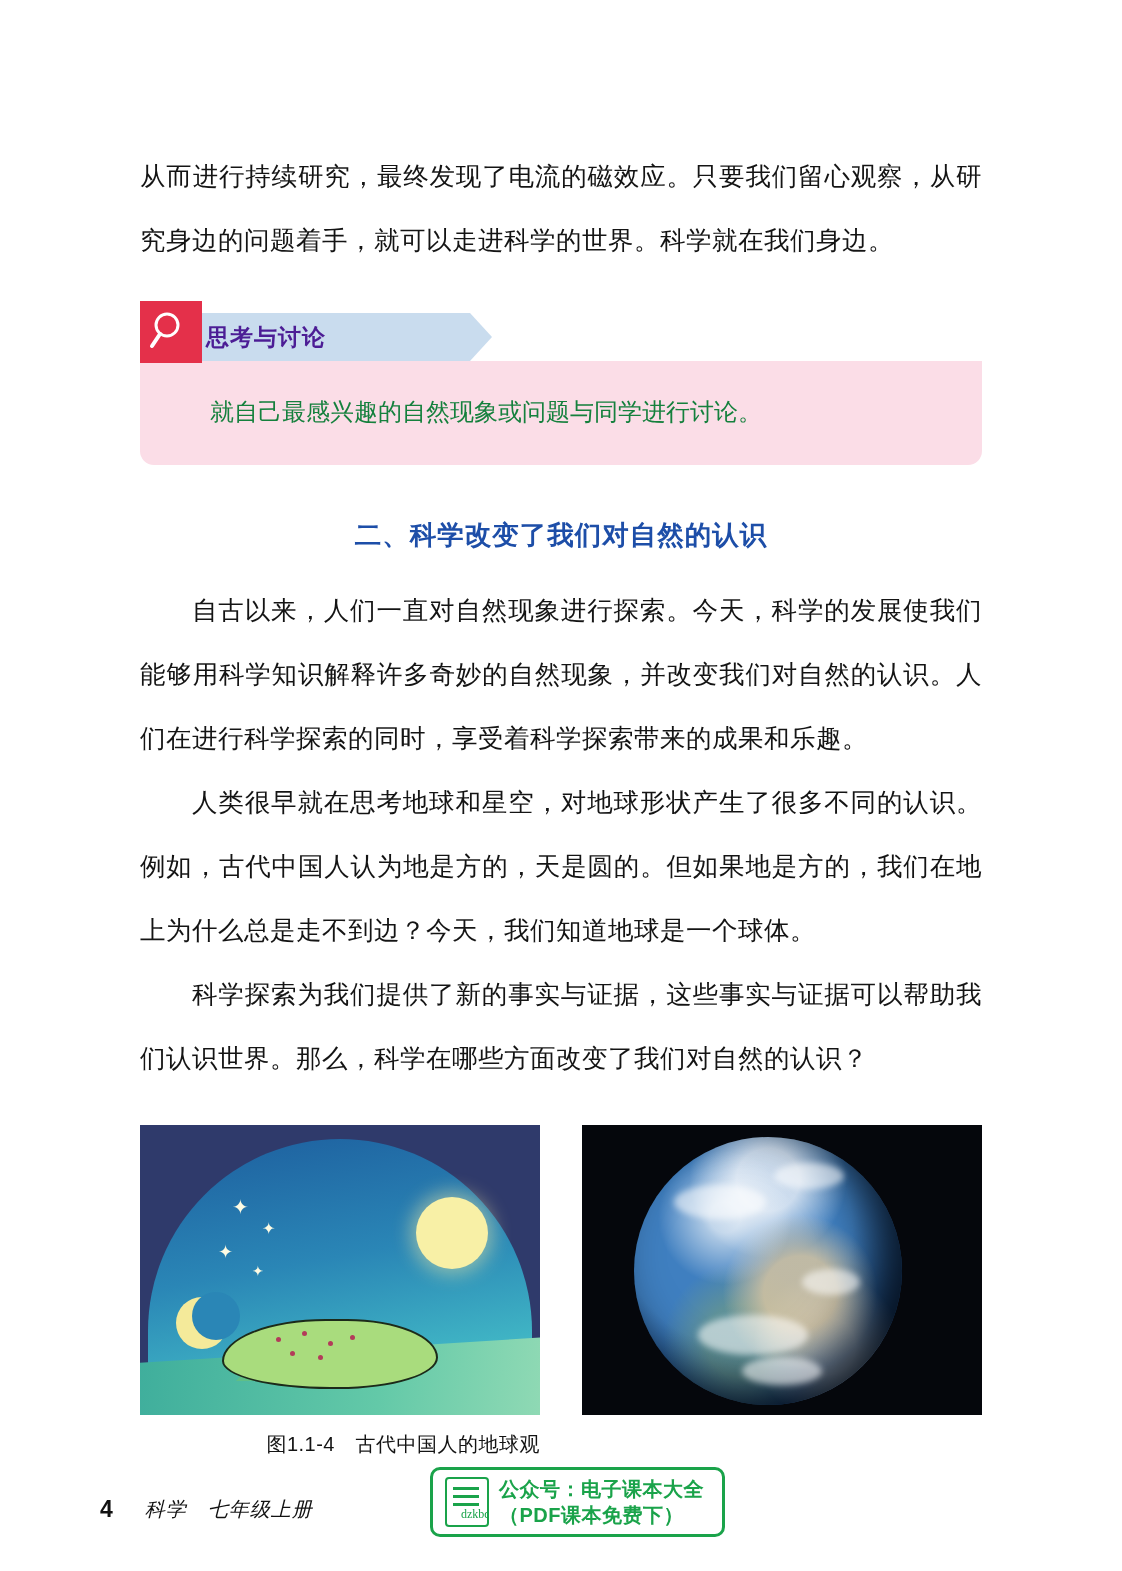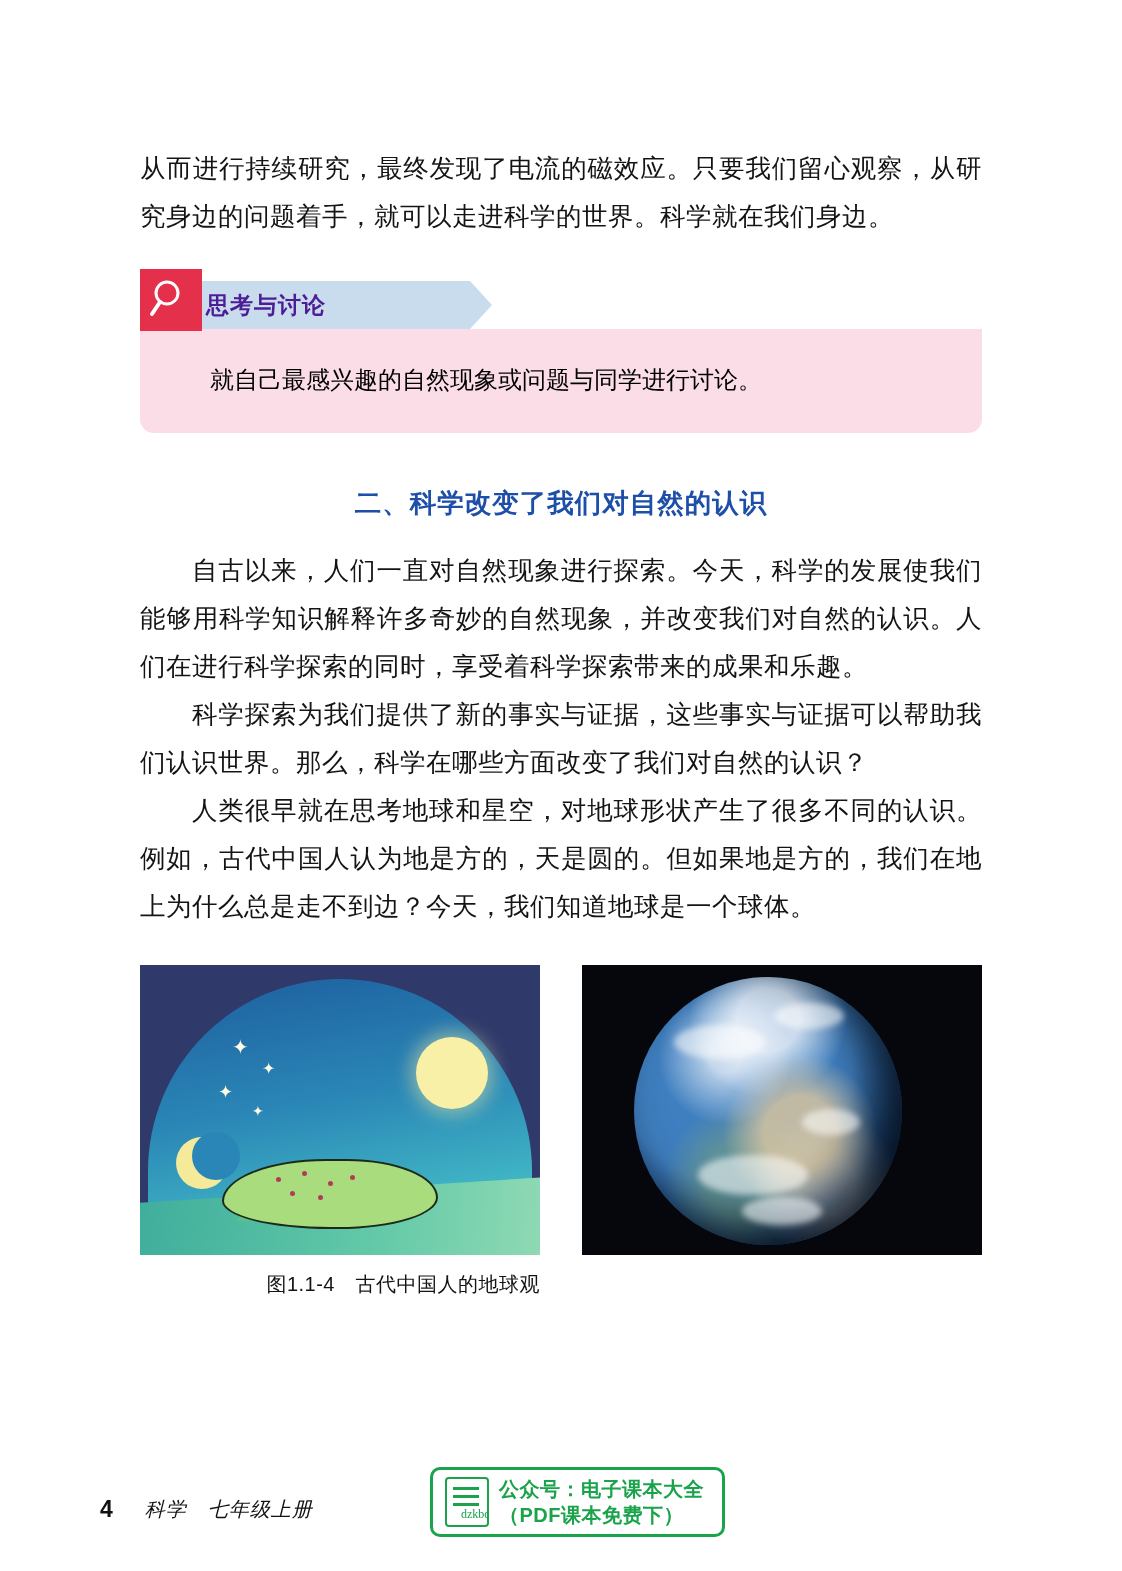--- a/index.html
+++ b/index.html
@@ -22,21 +22,21 @@
     height: 1571px;
   }
   .content {
     position: absolute;
     left: 140px;
     top: 145px;
     width: 842px;
   }
   p.body-text {
     font-size: 25.5px;
-    line-height: 48px;
+    line-height: 64px;
     margin: 0;
     text-align: justify;
     text-justify: inter-ideograph;
     letter-spacing: 0.5px;
   }
   p.indent {
     text-indent: 52px;
   }
 
   
@@ -49,21 +49,21 @@
     background: #fbdde7;
     border-radius: 0 0 14px 14px;
     padding: 34px 40px 36px 70px;
     box-sizing: border-box;
     margin-top: 0;
     min-height: 96px;
   }
   .discuss-body-text {
     font-size: 24px;
     line-height: 34px;
-    color: #000000;
+    color: #15803d;
   }
   .discuss-header {
     position: relative;
     height: 48px;
     display: flex;
     align-items: stretch;
     width: 330px;
   }
   .discuss-tab {
     position: relative;
@@ -333,22 +333,22 @@
         </div>
       </div>
       <div class="discuss-body">
         <span class="discuss-body-text">就自己最感兴趣的自然现象或问题与同学进行讨论。</span>
       </div>
     </div>
 
     <div class="section-heading">二、科学改变了我们对自然的认识</div>
 
     <p class="body-text indent">自古以来，人们一直对自然现象进行探索。今天，科学的发展使我们能够用科学知识解释许多奇妙的自然现象，并改变我们对自然的认识。人们在进行科学探索的同时，享受着科学探索带来的成果和乐趣。</p>
+    <p class="body-text indent">人类很早就在思考地球和星空，对地球形状产生了很多不同的认识。例如，古代中国人认为地是方的，天是圆的。但如果地是方的，我们在地上为什么总是走不到边？今天，我们知道地球是一个球体。</p>
     <p class="body-text indent">科学探索为我们提供了新的事实与证据，这些事实与证据可以帮助我们认识世界。那么，科学在哪些方面改变了我们对自然的认识？</p>
-    <p class="body-text indent">人类很早就在思考地球和星空，对地球形状产生了很多不同的认识。例如，古代中国人认为地是方的，天是圆的。但如果地是方的，我们在地上为什么总是走不到边？今天，我们知道地球是一个球体。</p>
 
     <div class="figures">
 
       <div class="figure">
         <div class="dome-box">
           <div class="dome"></div>
           <div class="sun"></div>
           <div class="moon"></div>
           <div class="star" style="left:92px; top:72px; font-size:20px;">✦</div>
           <div class="star" style="left:122px; top:96px; font-size:16px;">✦</div>

